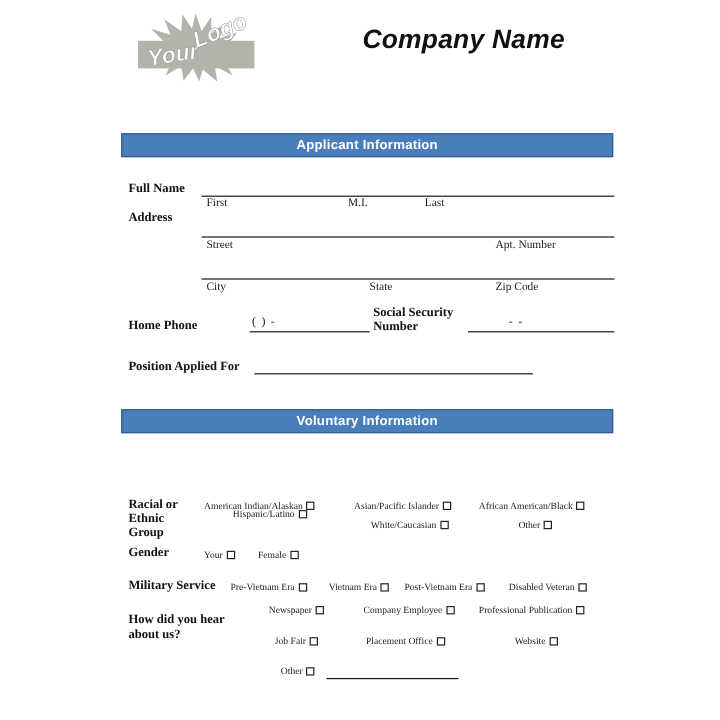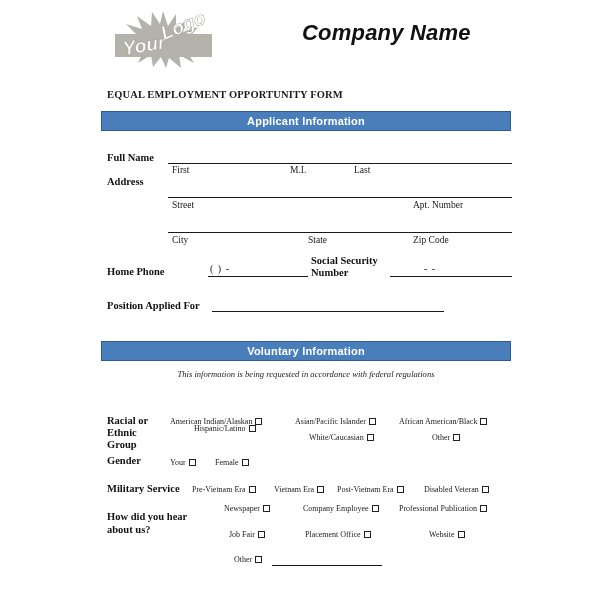--- a/index.html
+++ b/index.html
@@ -157,21 +157,20 @@
         <g font-family="Liberation Sans, sans-serif" font-weight="bold" font-style="italic" fill="#ffffff" stroke="#8f8f88" stroke-width="0.4">
           <text x="18" y="45" font-size="19" transform="rotate(-9 18 45)">Your</text>
           <text x="58" y="30" font-size="19" transform="rotate(-22 58 30)">Logo</text>
         </g>
       </svg>
     </div>
 
     <div class="company-name">Company Name</div>
   </div>
 
-  <div class="form-title">EQUAL EMPLOYMENT OPPORTUNITY FORM</div>
 
   <div class="section-bar bar-applicant">Applicant Information</div>
 
   <div class="lbl-bold" style="left:107px; top:152px;">Full Name</div>
   <div class="rule" style="left:168px; top:163px; width:344px;"></div>
   <div class="lbl-sub" style="left:172px; top:165px;">First</div>
   <div class="lbl-sub" style="left:290px; top:165px;">M.I.</div>
   <div class="lbl-sub" style="left:354px; top:165px;">Last</div>
 
   <div class="lbl-bold" style="left:107px; top:176px;">Address</div>
@@ -191,21 +190,20 @@
   <div class="lbl-bold" style="left:311px; top:255px;">Social Security</div>
   <div class="lbl-bold" style="left:311px; top:267px;">Number</div>
   <div class="mono-mark" style="left:424px; top:263px; letter-spacing:1px;">-             -</div>
   <div class="rule" style="left:390px; top:276px; width:122px;"></div>
 
   <div class="lbl-bold" style="left:107px; top:300px;">Position Applied For</div>
   <div class="rule" style="left:212px; top:311px; width:232px;"></div>
 
   <div class="section-bar bar-voluntary">Voluntary Information</div>
 
-  <div class="voluntary-note" style="top:368px;">This information is being requested in accordance with federal regulations</div>
 
   <div class="lbl-bold" style="left:107px; top:415px;">Racial or</div>
   <div class="lbl-bold" style="left:107px; top:427px;">Ethnic</div>
   <div class="lbl-bold" style="left:107px; top:439px;">Group</div>
 
   <div class="opt" style="left:170px; top:417px;">
     <span>American Indian/Alaskan</span><span class="cbx"></span>
   </div>
   <div class="opt" style="left:295px; top:417px;">
     <span>Asian/Pacific Islander</span><span class="cbx"></span>

